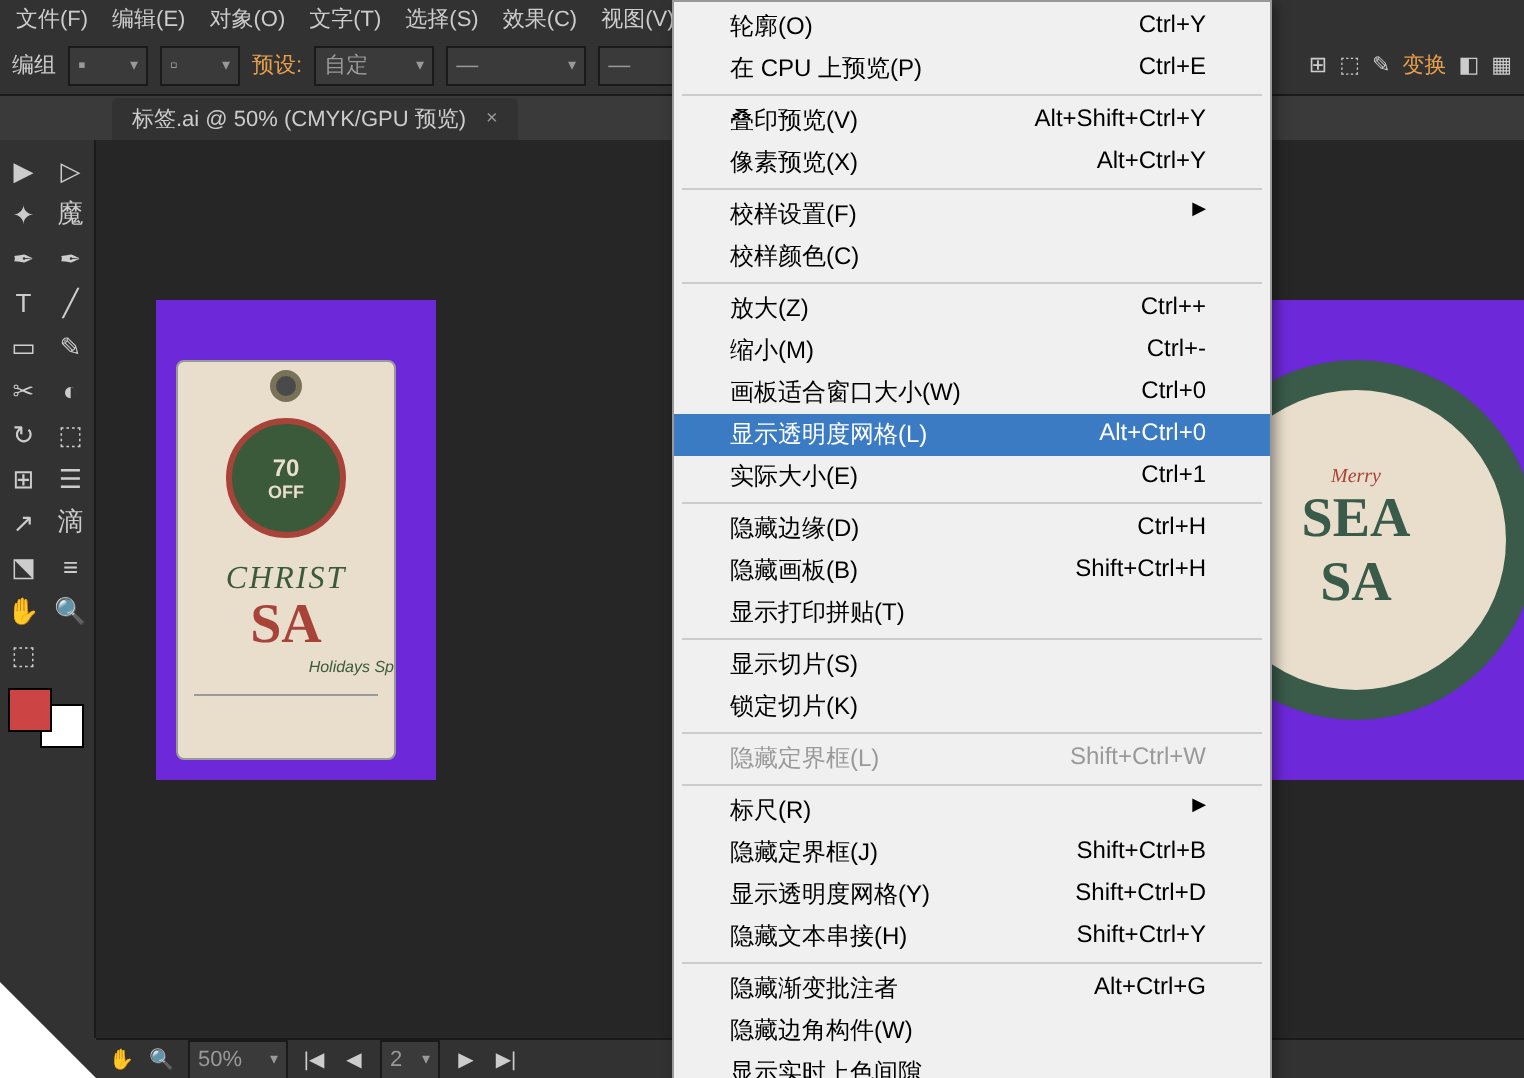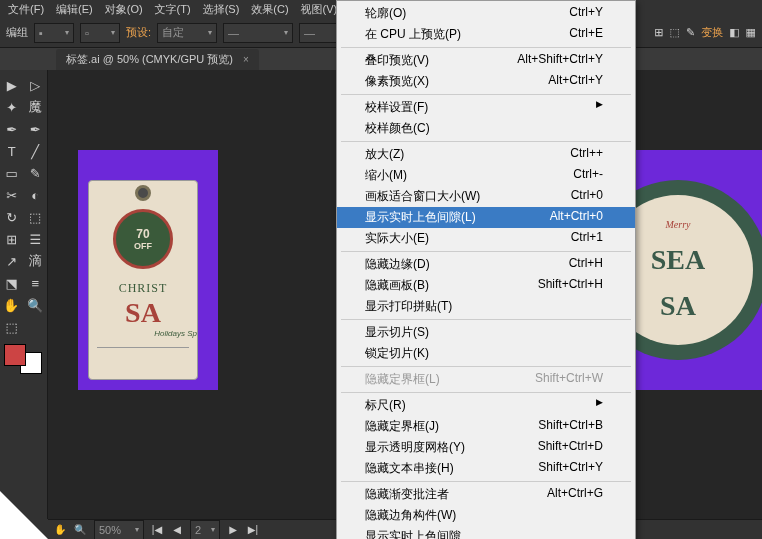--- a/index.html
+++ b/index.html
@@ -22,32 +22,32 @@
 .swatch .fg { width: 22px; height: 22px; background: #c44; border: 1px solid #000; position: absolute; top: 0; left: 0; }
 .swatch .bg { width: 22px; height: 22px; background: #fff; border: 1px solid #000; position: absolute; bottom: 0; right: 0; }
 .canvas { flex: 1; background: #262626; position: relative; overflow: hidden; }
 .artboard { position: absolute; background: #6d28d9; }
 .ab1 { left: 30px; top: 80px; width: 140px; height: 240px; }
 .ab2 { left: 300px; top: 70px; width: 200px; height: 260px; border: 1px solid #4a9ecc; }
 .ab3 { left: 540px; top: 80px; width: 200px; height: 240px; }
 .tag1 { position: absolute; left: 10px; top: 30px; width: 110px; height: 200px; background: #e8decb; border-radius: 4px; border: 1px solid #999; }
 .tag1 .ring { position: absolute; top: 4px; left: 50%; transform: translateX(-50%); width: 16px; height: 16px; border: 3px solid #7a7258; border-radius: 50%; background: #4a4a4a; }
 .tag1 .badge { position: absolute; top: 28px; left: 50%; transform: translateX(-50%); width: 60px; height: 60px; background: #3a5a3a; border-radius: 50%; border: 3px solid #a8433a; display: flex; flex-direction: column; align-items: center; justify-content: center; color: #e8decb; font-size: 12px; font-weight: bold; }
-.tag1 .t1 { position: absolute; top: 100px; width: 100%; text-align: center; font-size: 12px; color: #3a5a3a; font-family: serif; letter-spacing: 1px; }
+.tag1 .t1 { position: absolute; top: 100px; width: 100%; text-align: center; font-size: 16px; color: #3a5a3a; font-family: serif; letter-spacing: 1px; font-style: italic; }
 .tag1 .t2 { position: absolute; top: 116px; width: 100%; text-align: center; font-size: 28px; color: #a8433a; font-family: serif; font-weight: bold; }
 .tag1 .t3 { position: absolute; top: 148px; width: 100%; text-align: right; font-size: 8px; color: #3a5a3a; font-style: italic; }
 .tag1 .ornament { position: absolute; bottom: 8px; left: 8px; right: 8px; height: 24px; border-top: 1px solid #999; }
 .tag2 { position: absolute; left: 20px; top: 10px; width: 160px; height: 240px; }
 .tag2 .circle { width: 130px; height: 130px; background: repeating-linear-gradient(45deg,#d4dce4,#d4dce4 4px,#fff 4px,#fff 8px); border: 2px solid #4a9ecc; border-radius: 50%; margin: 0 auto; position: relative; }
 .tag2 .txt { position: absolute; top: 40px; width: 100%; text-align: center; font-size: 24px; color: #2a4a6a; font-family: serif; font-weight: bold; }
 .tag2 .ribbon { width: 80px; height: 20px; background: #2a4a6a; margin: -4px auto 0; border: 2px solid #4a9ecc; }
 .tag2 .deco { width: 130px; height: 50px; background: repeating-linear-gradient(45deg,#d4dce4,#d4dce4 4px,#fff 4px,#fff 8px); border: 2px solid #4a9ecc; border-radius: 0 0 12px 12px; margin: 6px auto 0; }
 .handle { width: 6px; height: 6px; background: #fff; border: 1px solid #4a9ecc; position: absolute; }
 .tag3 { position: absolute; left: 0; top: 30px; width: 180px; height: 180px; border-radius: 50%; background: #3a5a4a; display: flex; align-items: center; justify-content: center; }
-.tag3 .inner { width: 150px; height: 150px; border-radius: 50%; background: #e8decb; display: flex; flex-direction: column; align-items: center; justify-content: center; gap: 14px; }
+.tag3 .inner { width: 150px; height: 150px; border-radius: 50%; background: #e8decb; display: flex; flex-direction: column; align-items: center; justify-content: center; }
 .tag3 .m { font-size: 10px; font-style: italic; color: #a8433a; font-family: serif; }
 .tag3 .s { font-size: 28px; color: #3a5a4a; font-family: serif; font-weight: bold; }
 .menu { position: absolute; left: 336px; top: 0; width: 300px; background: #f0f0f0; border: 1px solid #999; box-shadow: 2px 2px 6px rgba(0,0,0,0.4); color: #000; font-size: 12px; z-index: 100; padding: 2px 0; }
 .menu .mi { display: flex; justify-content: space-between; padding: 2px 32px 2px 28px; cursor: pointer; position: relative; }
 .menu .mi.hl { background: #3a7bc4; color: #fff; }
 .menu .mi.dis { color: #999; }
 .menu .sep { height: 1px; background: #ccc; margin: 2px 4px; }
 .statusbar { position: absolute; bottom: 0; left: 48px; right: 0; height: 20px; background: #323232; border-top: 1px solid #1a1a1a; display: flex; align-items: center; padding: 0 6px; gap: 6px; font-size: 11px; }
 .statusbar .icon { width: 14px; height: 14px; display: flex; align-items: center; justify-content: center; cursor: pointer; font-size: 10px; }
 .corner { position: absolute; bottom: 0; left: 0; width: 0; height: 0; border-left: 48px solid #fff; border-top: 48px solid transparent; }
@@ -225,21 +225,21 @@
     </div>
     <div class="mi">
       <span>缩小(M)</span>
       <span>Ctrl+-</span>
     </div>
     <div class="mi">
       <span>画板适合窗口大小(W)</span>
       <span>Ctrl+0</span>
     </div>
     <div class="mi hl">
-      <span>显示实时上色间隙(L)</span>
+      <span>显示透明度网格(L)</span>
       <span>Alt+Ctrl+0</span>
     </div>
     <div class="mi">
       <span>实际大小(E)</span>
       <span>Ctrl+1</span>
     </div>
     <div class="sep"></div>
     <div class="mi">
       <span>隐藏边缘(D)</span>
       <span>Ctrl+H</span>

